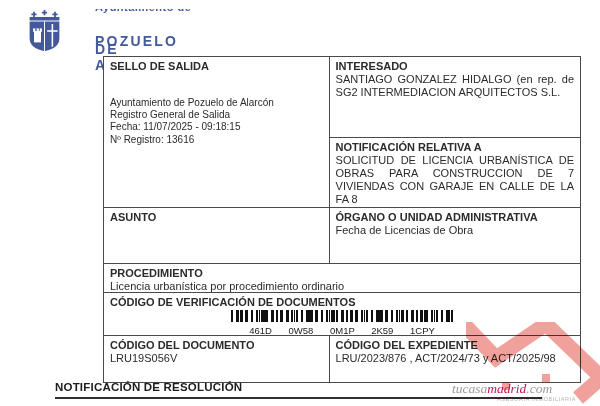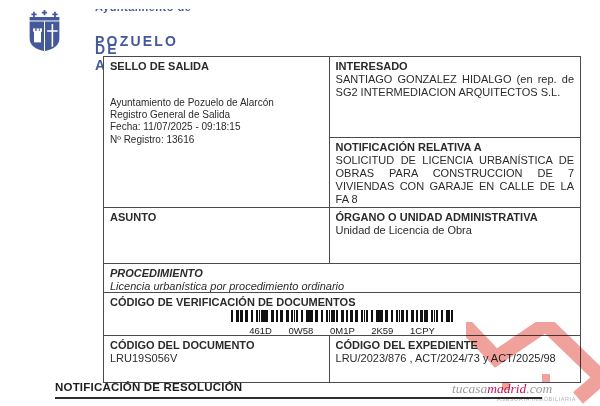--- a/index.html
+++ b/index.html
@@ -24,21 +24,21 @@
   .bl { border-left:1px solid #4a4a4a; }
   .just { text-align:justify; }
 
   .cell-sello { width:225px; height:150px; }
   .sello-info { margin-top:24px; font-size:10px; line-height:1.22; }
   .rcol { width:252px; display:flex; flex-direction:column; }
   .cell-interesado { height:80px; }
   .cell-notif { height:70px; }
   .cell-asunto { width:225px; height:55px; }
   .cell-organo { width:252px; height:55px; }
-  .cell-proc { height:29px;font-style:italic; }
+  .cell-proc { height:29px; }
   .cell-verif { height:43px; text-align:left; }
   .cell-doc { width:225px; height:46px; }
   .cell-exp { width:252px; height:46px; }
 
   .barcode-row { text-align:center; margin-top:1px; }
   .barcode { display:inline-block; width:222px; height:12px;
     background-image:
       repeating-linear-gradient(90deg,#111 0 2px,transparent 2px 5px),
       repeating-linear-gradient(90deg,#111 0 1px,transparent 1px 7px),
       repeating-linear-gradient(90deg,transparent 0 9px,#111 9px 12px,transparent 12px 23px);
@@ -112,21 +112,21 @@
         </div>
       </div>
     </div>
 
     <div class="trow bt">
       <div class="cell cell-asunto">
         <div class="hdr">ASUNTO</div>
       </div>
       <div class="cell cell-organo bl">
         <div class="hdr">ÓRGANO O UNIDAD ADMINISTRATIVA</div>
-        <div>Unidad de Licencia de Obra</div>
+        <div>Fecha de Licencias de Obra</div>
       </div>
     </div>
 
     <div class="cell cell-proc bt">
       <div class="hdr">PROCEDIMIENTO</div>
       <div>Licencia urbanística por procedimiento ordinario</div>
     </div>
 
     <div class="cell cell-verif bt">
       <div class="hdr">CÓDIGO DE VERIFICACIÓN DE DOCUMENTOS</div>

